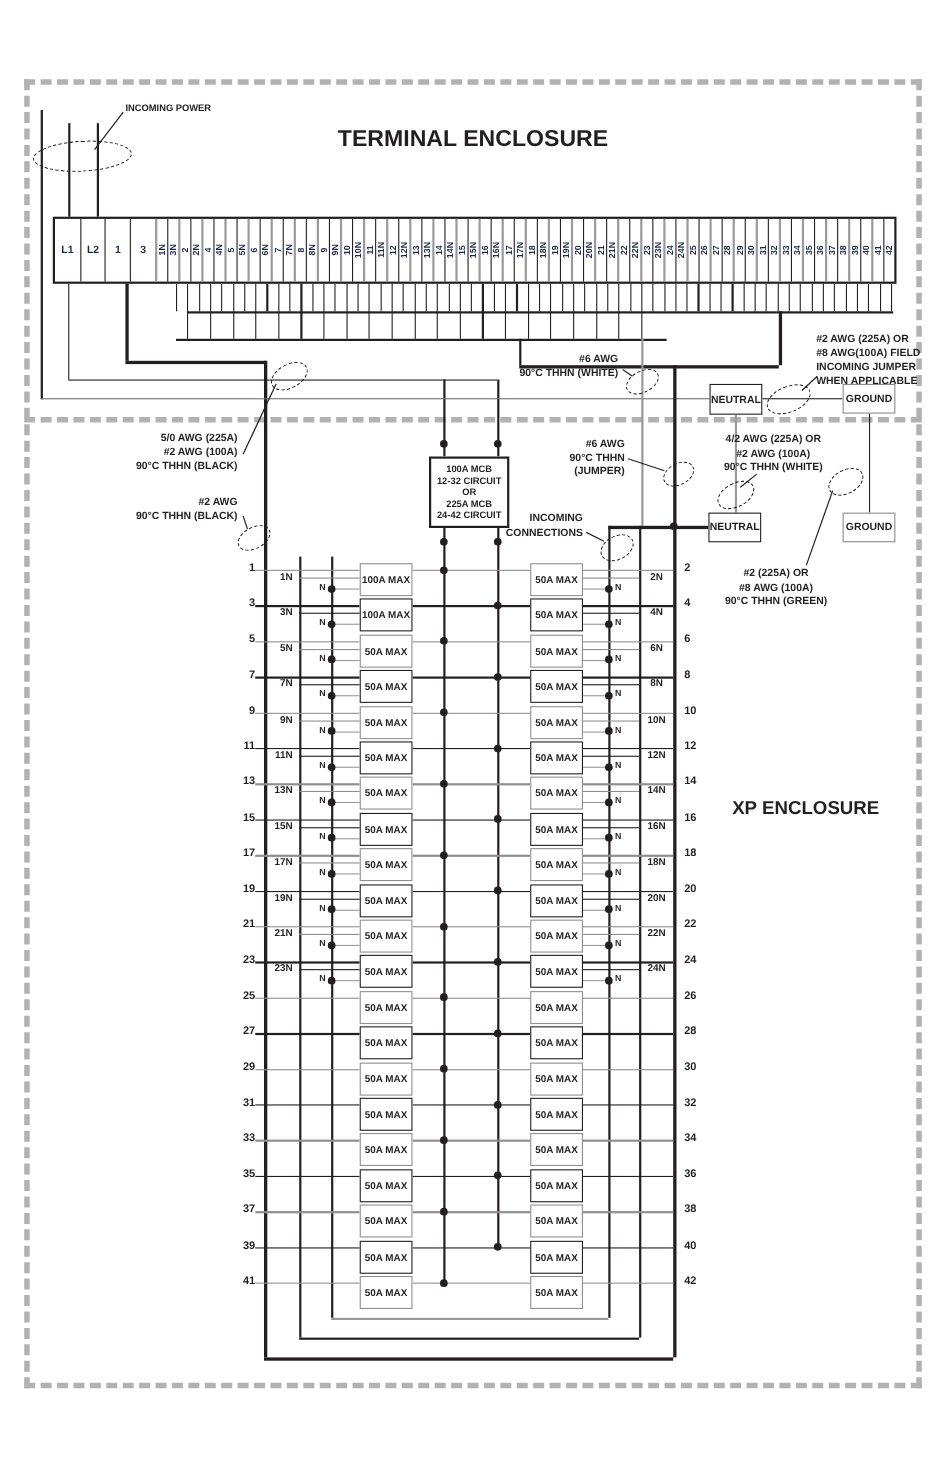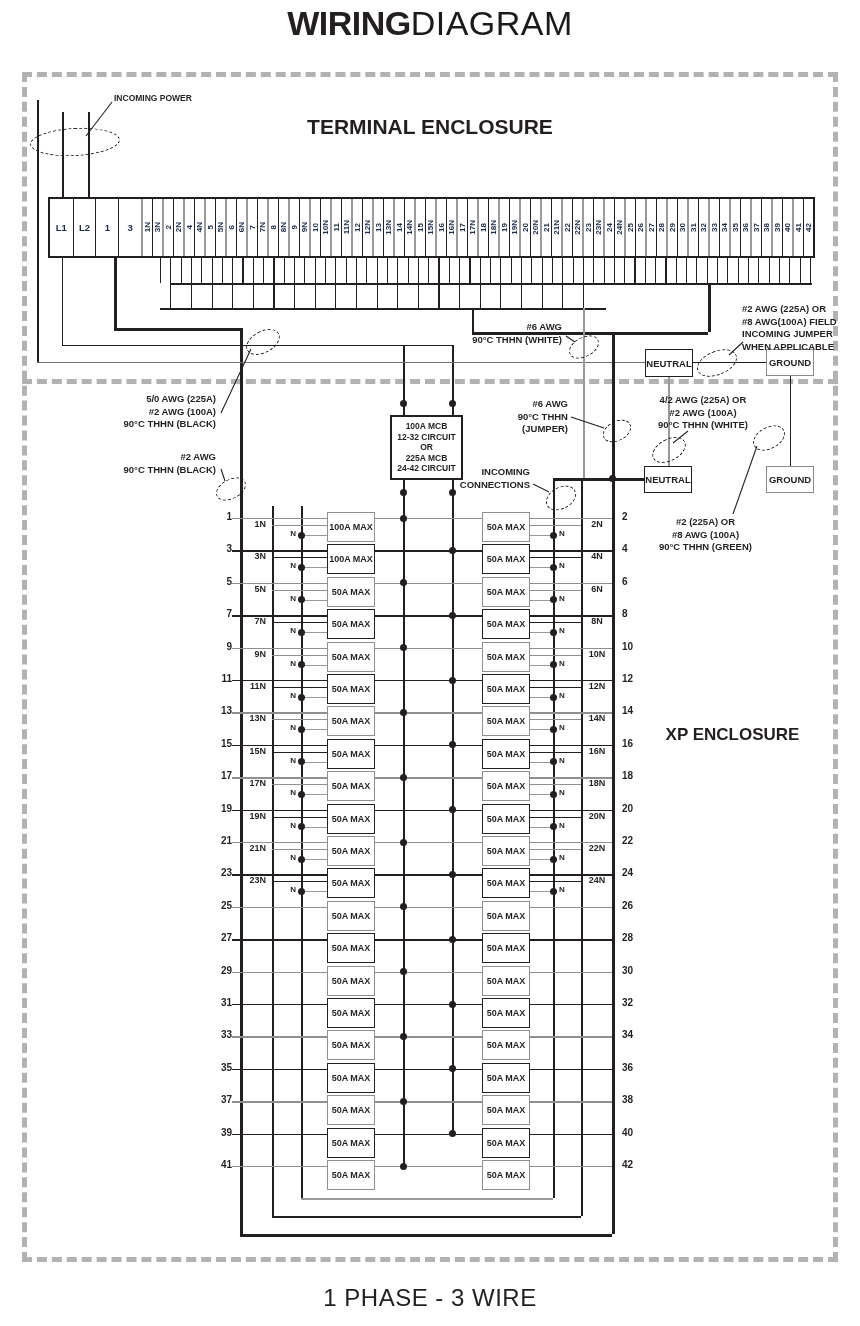--- a/index.html
+++ b/index.html
@@ -34,23 +34,20 @@
        justify-content:center;font-size:8.5px;font-weight:bold;line-height:10.5px;text-align:center;}
   #footer{position:absolute;top:1284px;left:0;width:100%;text-align:center;font-size:24px;
           font-weight:normal;color:#231f20;letter-spacing:.5px;}
   svg.leaders{position:absolute;left:0;top:0;pointer-events:none;}
 </style>
 </head>
 <body>
 
 <div id="canvas">
 
-  <div class="title">
-    <span class="b">WIRING</span><span class="l">DIAGRAM</span>
-  </div>
 
   <div id="outer-dash"></div>
   <div id="divider-dash"></div>
 
   <div class="encl-label" style="left:0;top:115px;width:860px;text-align:center;font-size:21px;">TERMINAL ENCLOSURE</div>
   <div class="encl-label" style="left:665px;top:725px;width:135px;text-align:center;font-size:17px;">XP ENCLOSURE</div>
 
   <div id="strip">
       <div class="tcell wide">L1</div>
       <div class="tcell wide">L2</div>
@@ -714,14 +711,13 @@
       <line x1="221" y1="413" x2="251" y2="349" stroke="#231f20" stroke-width="1.1"></line>
       <line x1="221" y1="469" x2="225" y2="481" stroke="#231f20" stroke-width="1.1"></line>
       <line x1="566" y1="336" x2="575" y2="342" stroke="#231f20" stroke-width="1.1"></line>
       <line x1="743" y1="342" x2="729" y2="355" stroke="#231f20" stroke-width="1.1"></line>
       <line x1="688" y1="431" x2="673" y2="443" stroke="#231f20" stroke-width="1.1"></line>
       <line x1="571" y1="417" x2="604" y2="428" stroke="#231f20" stroke-width="1.1"></line>
       <line x1="533" y1="484" x2="549" y2="492" stroke="#231f20" stroke-width="1.1"></line>
       <line x1="733" y1="514" x2="757" y2="446" stroke="#231f20" stroke-width="1.1"></line>
     </svg>
 
-  <div id="footer">1 PHASE - 3 WIRE</div>
 </div>
 
 </body></html>

